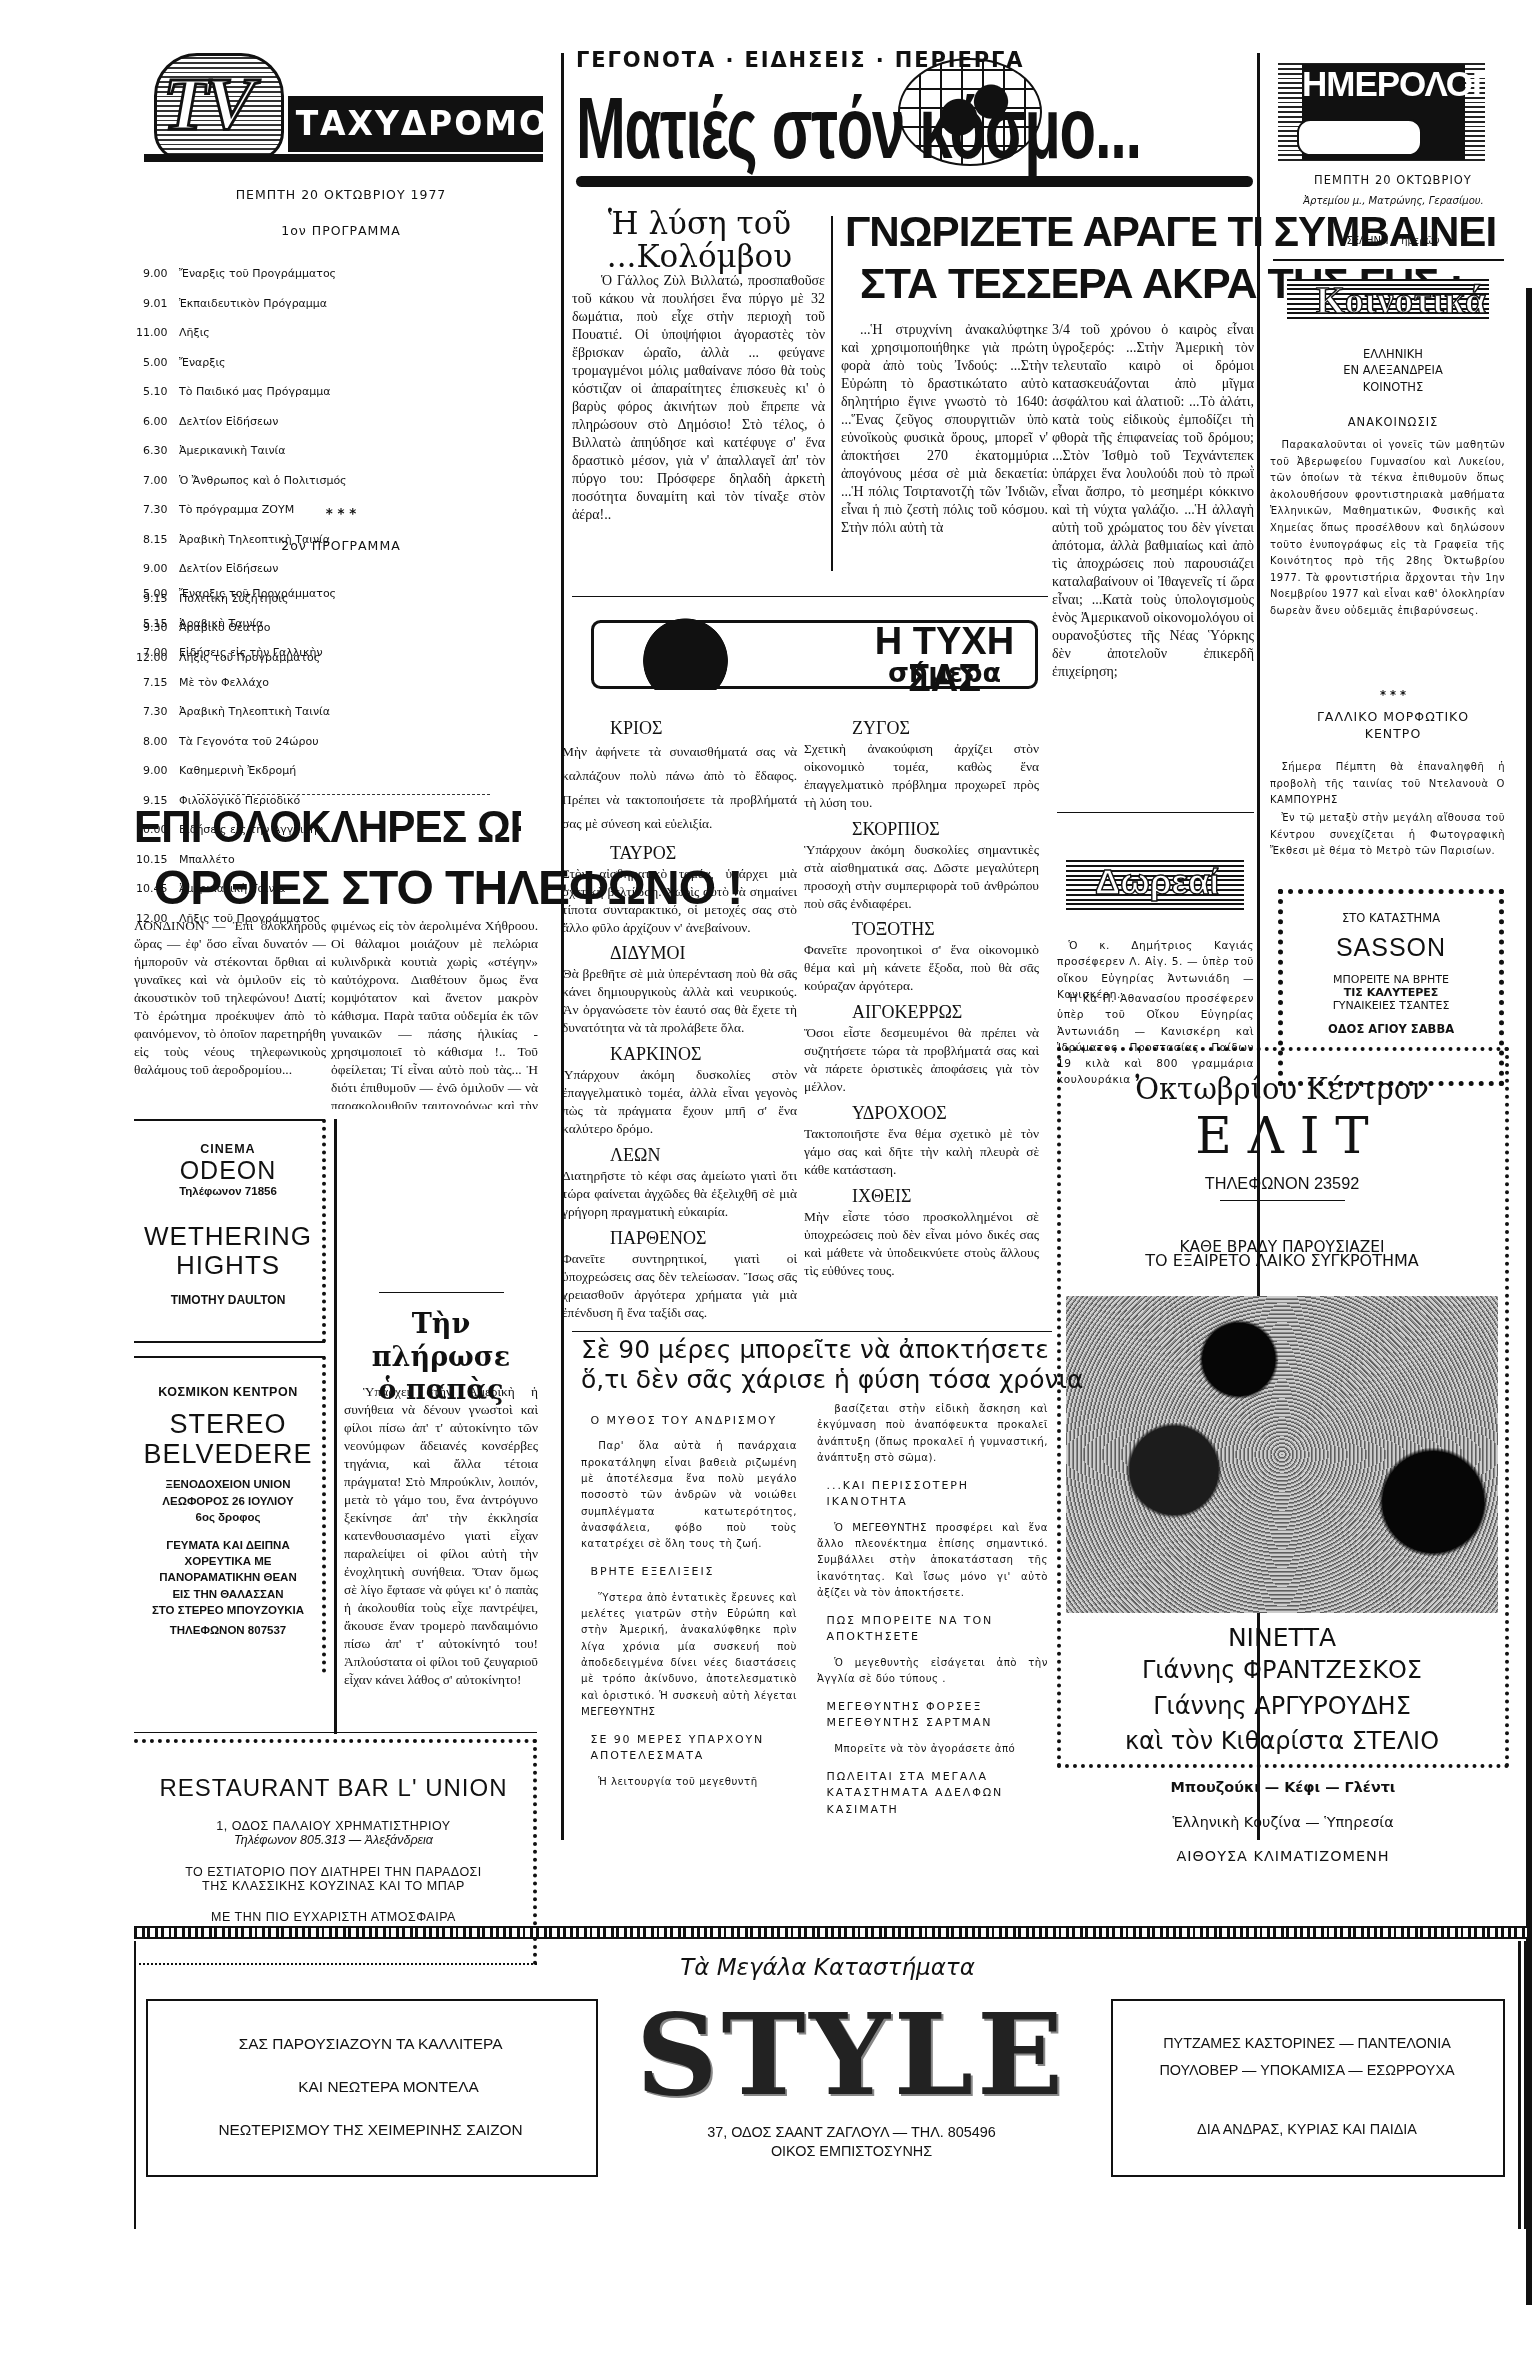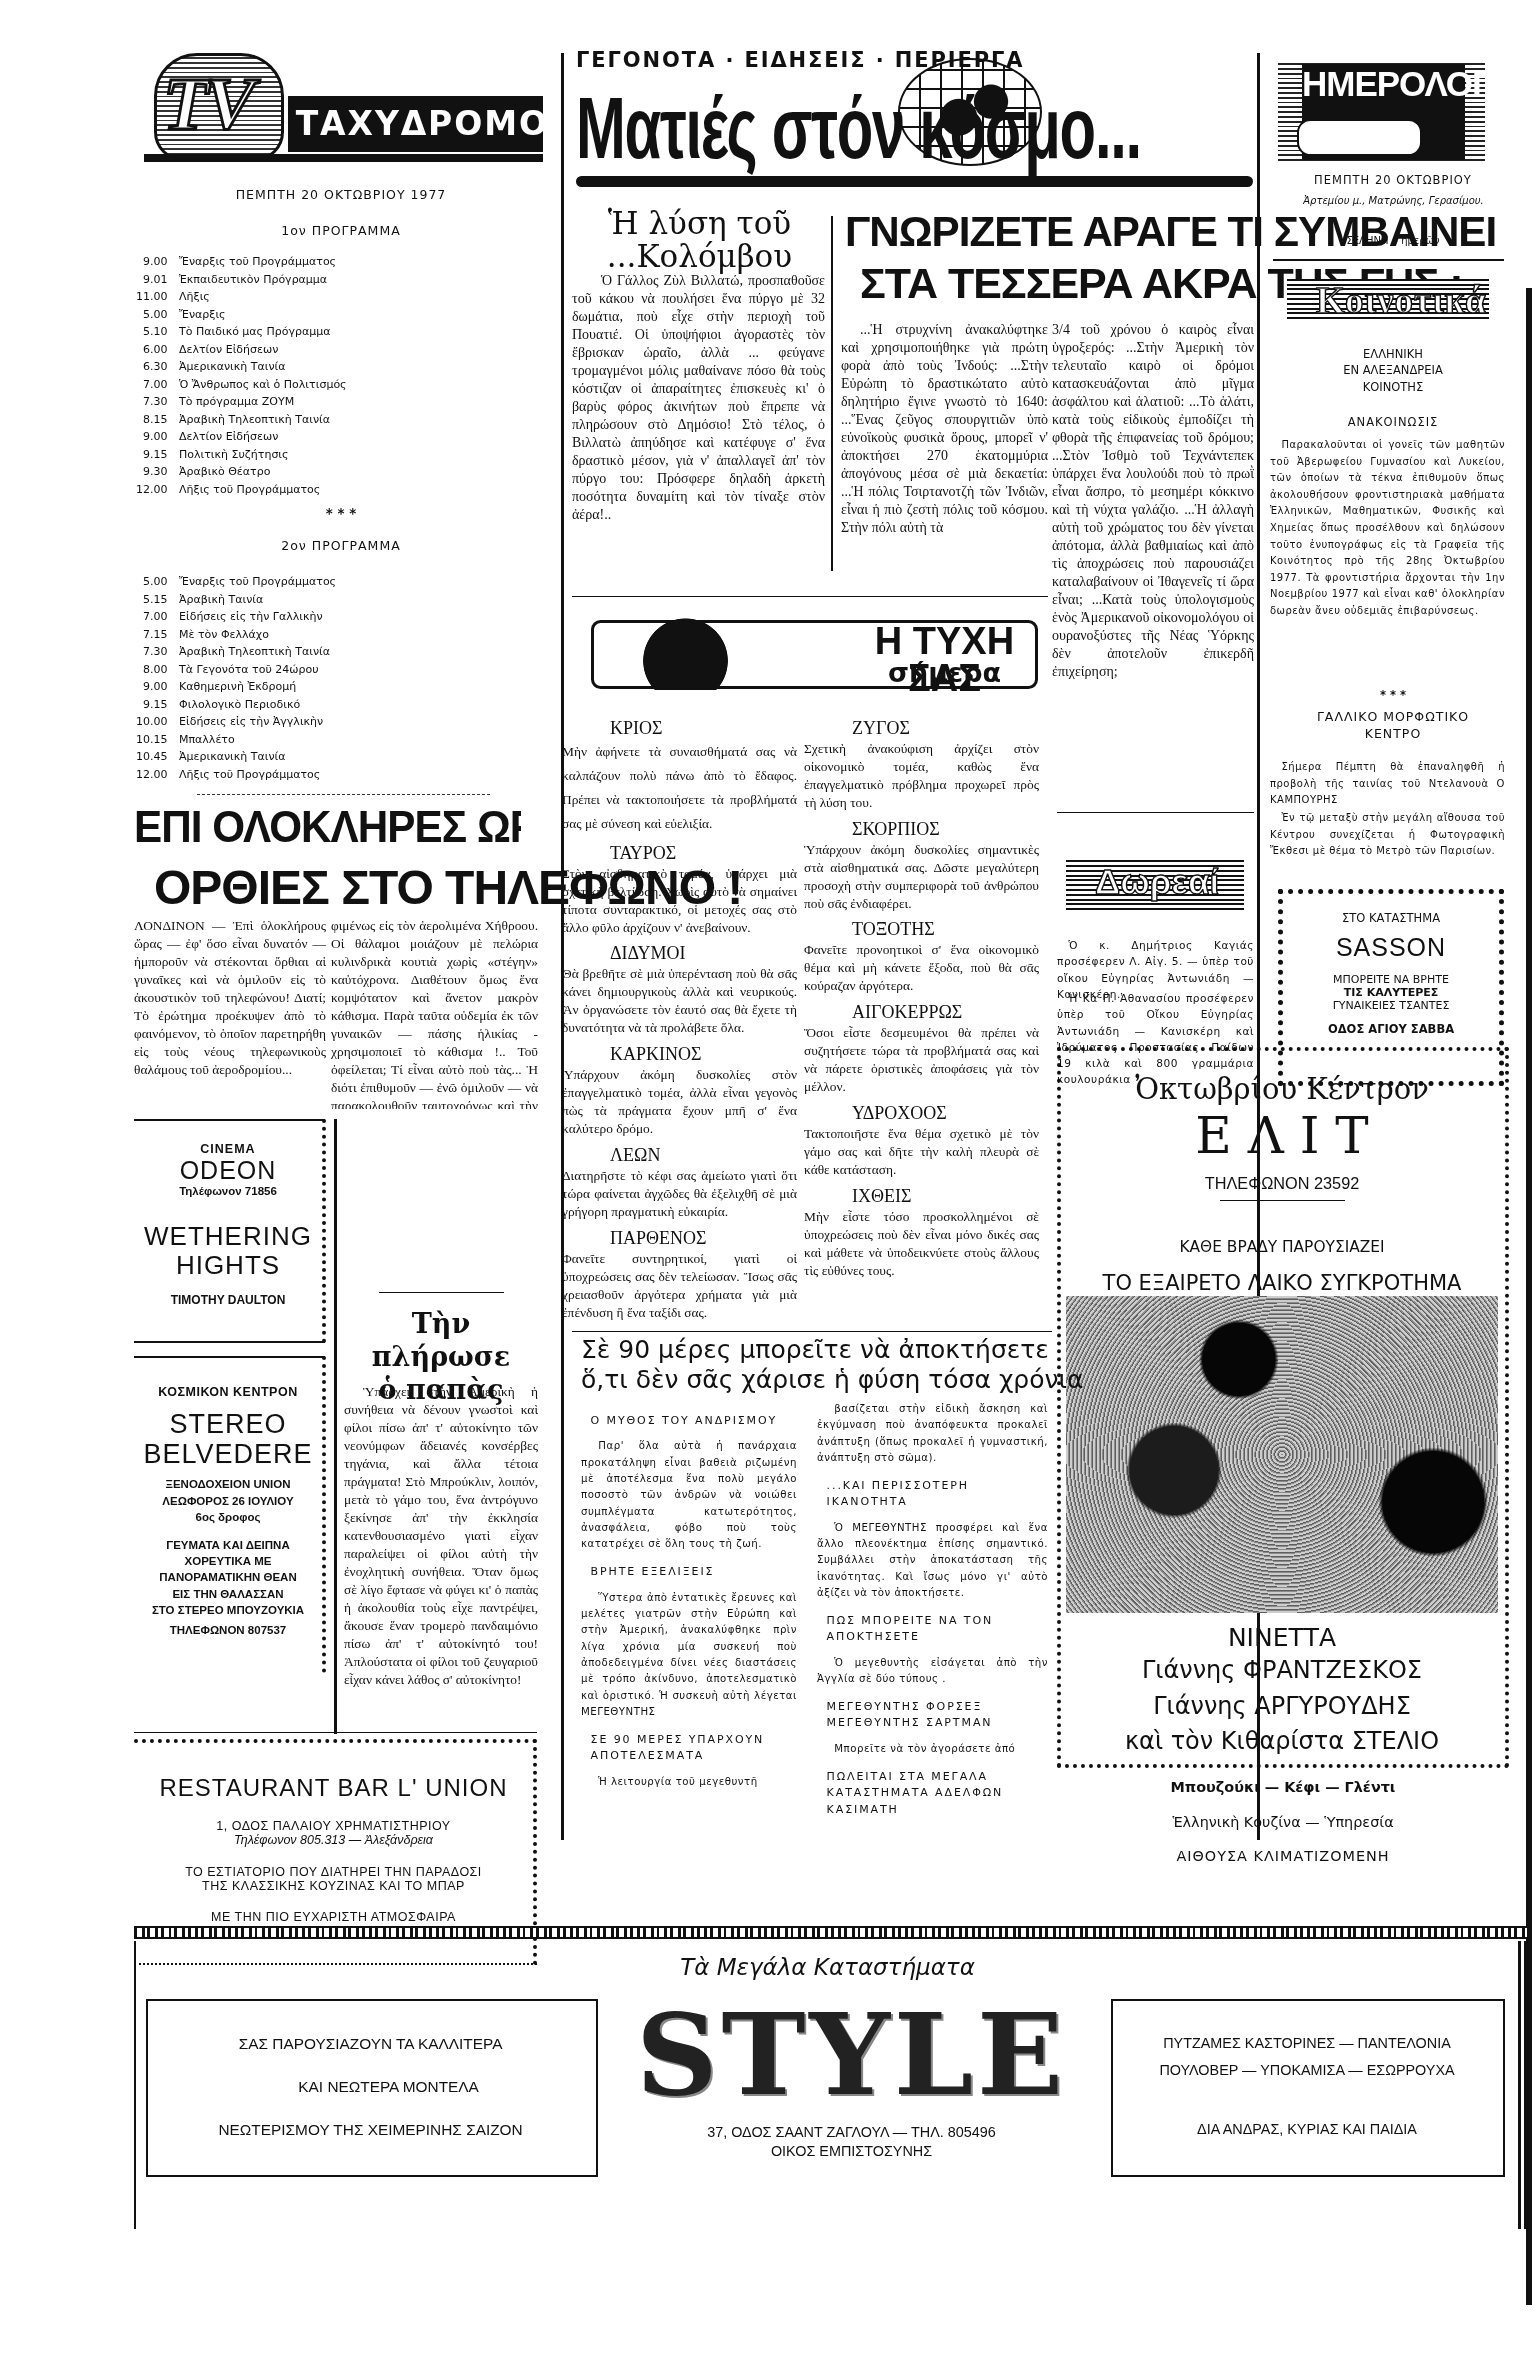--- a/index.html
+++ b/index.html
@@ -17,21 +17,21 @@
   #tv-logo { left: 144px; top: 53px; width: 399px; height: 115px; }
   #tv-logo .screen { position: absolute; left: 9.6px; top: 0; width: 130px; height: 108px; border: 3.8px solid #111; border-radius: 43px 43px 29px 29px;
      background: repeating-linear-gradient(0deg,#fff 0 2.9px,#333 2.9px 4.8px); }
   #tv-logo .tvtext { position: absolute; left: 19px; top: 7.7px; font: italic 900 75px "Liberation Serif", serif; color:#fff; -webkit-text-stroke: 2.9px #111; letter-spacing:-3.8px; }
   #tv-logo .bar { position: absolute; left: 144px; top: 43px; width: 255px; height: 56px; background: #111; color: #fff; font: 900 33px "DejaVu Sans", sans-serif; padding: 7.7px 0 0 7.7px; letter-spacing: 1.9px; }
   #tv-logo .under { position: absolute; left: 0; top: 101px; width: 399px; height: 7.7px; background:#111; }
 
   .tv-date { left: 144px; top: 187px; width: 394px; font-size: 12.5px; letter-spacing: 1px; }
   .tv-prog-title { font-size: 12.5px; letter-spacing: 1px; }
   .sched { font-family: "DejaVu Sans", sans-serif; font-size: 11px; line-height: 17.5px; }
-  .sched .row { display: flex; }
+  .sched .row { display: flex; margin-top: 12px; }
   .sched .t { width: 45px; text-align: right; padding-right: 11.5px; }
 
   
   .kicker { left: 576px; top: 48px; font: 900 21px "DejaVu Sans", sans-serif; letter-spacing: 1.9px; }
   .masthead { left: 576px; top: 77px; font: 700 88px "Liberation Sans", sans-serif; font-stretch: condensed; transform: scaleX(0.68); transform-origin: left top; letter-spacing: -1.9px; white-space: nowrap; }
   .globe { left: 898px; top: 58px; width: 144px; height: 108px; border: 2.9px solid #111; border-radius: 50%;
     background: radial-gradient(circle at 42% 55%, #111 0 18%, transparent 19%), radial-gradient(circle at 65% 40%, #111 0 15%, transparent 16%), repeating-linear-gradient(90deg, transparent 0 19px, #111 19px 21px), repeating-linear-gradient(0deg, transparent 0 17.3px, #111 17.3px 19px); }
   .thickbar { left: 576px; top: 176px; width: 677px; height: 10.6px; background: #111; border-radius: 5.8px; }
 
   .body-text { font-family: "Liberation Serif", serif; font-size: 14px; line-height: 18px; text-align: justify; }
@@ -281,21 +281,21 @@
 </div>
 <div class="abs sans-text" style="left:1057px;top:937px;width:197px;font-size:10.6px;text-indent:11.5px;">Ὁ κ. Δημήτριος Καγιάς προσέφερεν Λ. Αἰγ. 5. — ὑπὲρ τοῦ οἴκου Εὐγηρίας Ἀντωνιάδη — Κανισκέρη.</div>
 <div class="abs sans-text" style="left:1057px;top:990px;width:197px;font-size:10.6px;text-indent:11.5px;">Ἡ Κα Π. Ἀθανασίου προσέφερεν ὑπὲρ τοῦ Οἴκου Εὐγηρίας Ἀντωνιάδη — Κανισκέρη καὶ Ἱδρύματος Προστασίας Παίδων 19 κιλὰ καὶ 800 γραμμάρια κουλουράκια</div>
 
 <div class="abs" style="left:1057px;top:1047px;width:452px;height:721px;border-top:4.8px dotted #111;border-left:4.8px dotted #111;border-right:4.8px dotted #111;border-bottom:4.8px dotted #111;">
   <div class="abs center" style="left:0;top:21px;width:442px;font:29px 'DejaVu Serif',serif;">Ὀκτωβρίου Κέντρον</div>
   <div class="abs center" style="left:0;top:56px;width:442px;font:50px 'DejaVu Serif',serif;">Ε Λ Ι Τ</div>
   <div class="abs center lib" style="left:0;top:123px;width:442px;font-size:16.3px;">ΤΗΛΕΦΩΝΟΝ 23592</div>
   <div class="abs" style="left:159px;top:149px;width:125px;border-top:1.9px solid #111;"></div>
   <div class="abs center sans" style="left:0;top:187px;width:442px;font-size:15.4px;">ΚΑΘΕ ΒΡΑΔΥ ΠΑΡΟΥΣΙΑΖΕΙ</div>
-  <div class="abs center sans" style="left:0;top:220px;width:442px;font-size:21px;">ΤΟ ΕΞΑΙΡΕΤΟ ΛΑΙΚΟ ΣΥΓΚΡΟΤΗΜΑ</div>
+  <div class="abs center sans" style="left:0;top:200px;width:442px;font-size:16px;">ΤΟ ΕΞΑΙΡΕΤΟ ΛΑΙΚΟ ΣΥΓΚΡΟΤΗΜΑ</div>
   <div class="abs photo" style="left:4.8px;top:245px;width:432px;height:317px;"></div>
   <div class="abs center sans" style="left:0;top:572px;width:442px;font-size:25px;">ΝΙΝΕΤΤΑ</div>
   <div class="abs center sans" style="left:0;top:605px;width:442px;font-size:24px;">Γιάννης ΦΡΑΝΤΖΕΣΚΟΣ</div>
   <div class="abs center sans" style="left:0;top:641px;width:442px;font-size:24px;">Γιάννης ΑΡΓΥΡΟΥΔΗΣ</div>
   <div class="abs center sans" style="left:0;top:676px;width:442px;font-size:24px;">καὶ τὸν Κιθαρίστα ΣΤΕΛΙΟ</div>
 </div>
 <div class="abs center sans" style="left:1057px;top:1779px;width:452px;font-size:14.4px;font-weight:bold;">Μπουζούκι — Κέφι — Γλέντι</div>
 <div class="abs center sans" style="left:1057px;top:1814px;width:452px;font-size:14.4px;">Ἑλληνικὴ Κουζίνα — Ὑπηρεσία</div>
 <div class="abs center sans" style="left:1057px;top:1848px;width:452px;font-size:14.4px;letter-spacing:1px;">ΑΙΘΟΥΣΑ ΚΛΙΜΑΤΙΖΟΜΕΝΗ</div>
 

